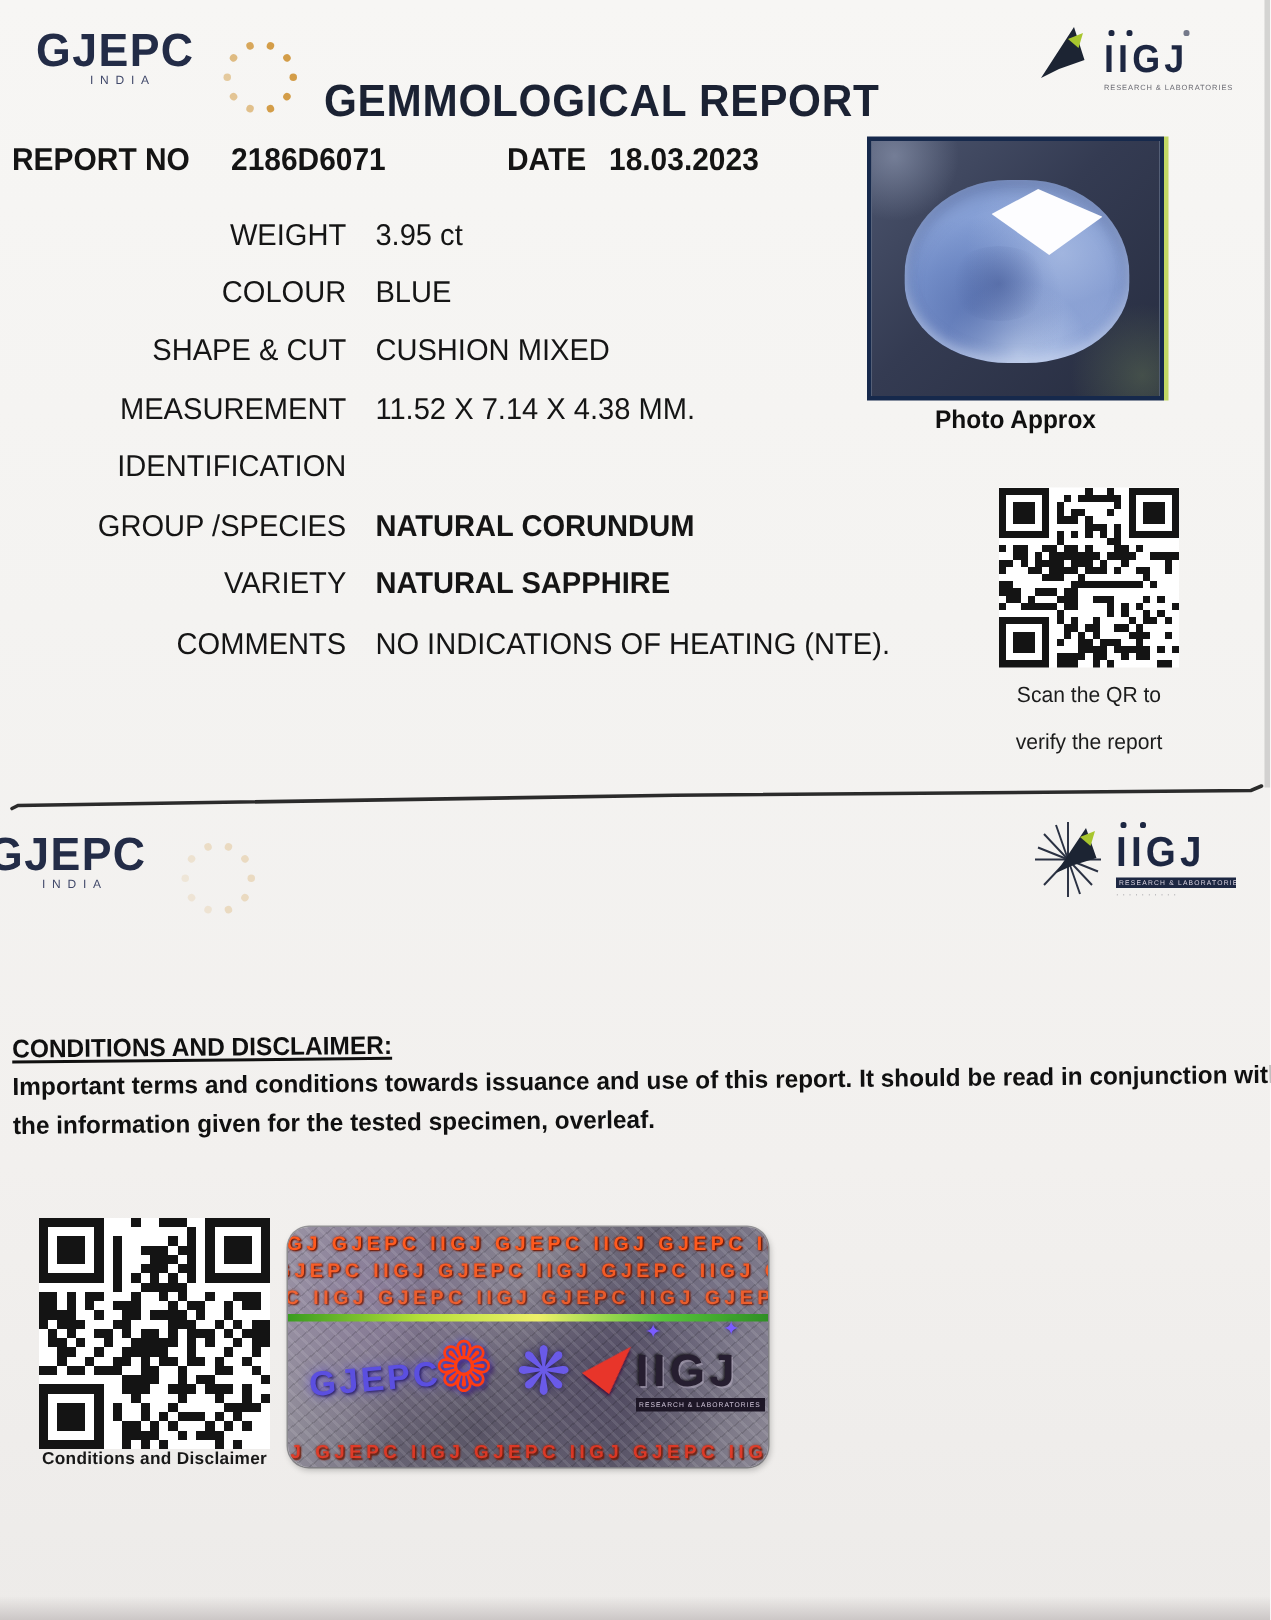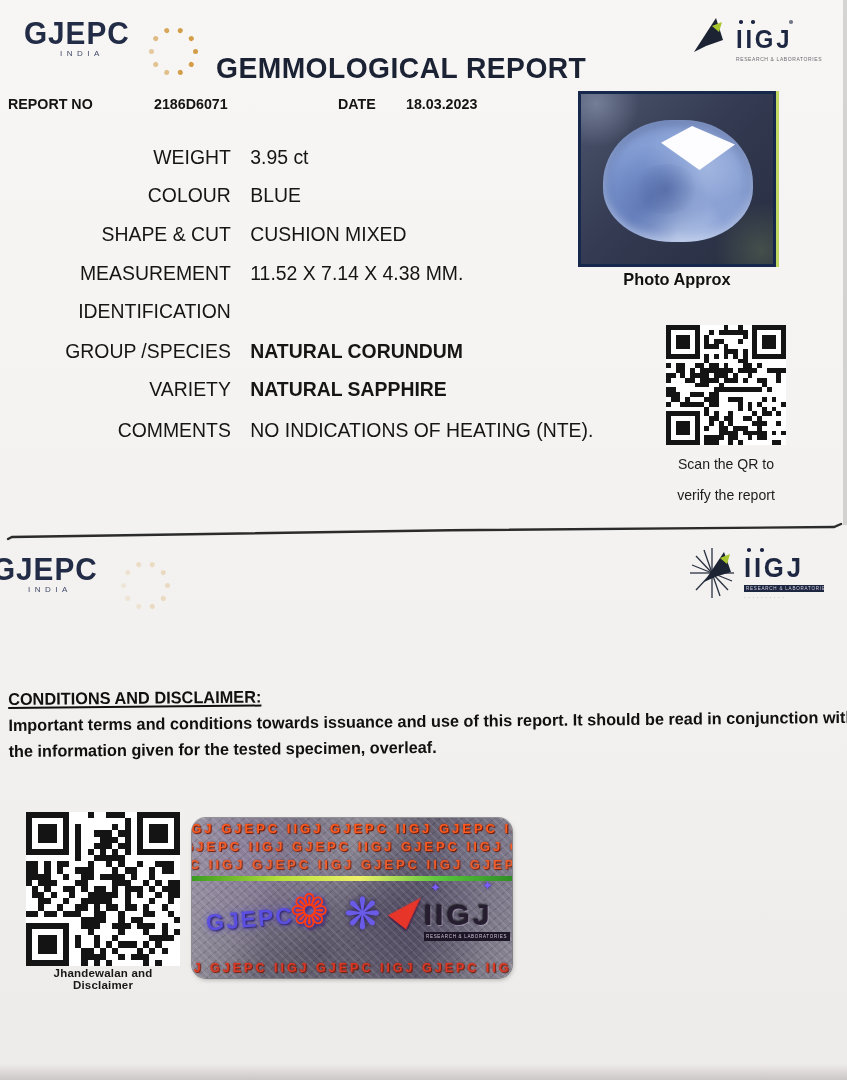--- a/index.html
+++ b/index.html
@@ -32,21 +32,21 @@
 
   .iigj{position:absolute;}
   .iigj .word{font-size:26px;font-weight:700;letter-spacing:3px;color:#1d2742;transform:scaleX(.92);transform-origin:left;line-height:1;}
   .iigj .umlaut{position:absolute;width:3.5px;height:3.5px;border-radius:50%;background:#1d2742;}
   .iigj .tagline{font-size:5px;color:#6a6a72;letter-spacing:.6px;white-space:nowrap;filter:blur(.4px);margin-top:4px;}
   .tagbar{background:#1d2742;color:#d8d2e0;font-size:4.5px;letter-spacing:.8px;padding:1px 2px;white-space:nowrap;overflow:hidden;}
 
   
   .title{position:absolute;left:216px;top:51px;font-size:30px;font-weight:700;color:#1b2233;
     letter-spacing:.5px;transform:scaleX(.94);transform-origin:left;white-space:nowrap;}
-  .report-row{position:absolute;left:0;top:95px;width:560px;height:26px;font-size:15px;color:#141414;}
+  .report-row{position:absolute;left:0;top:95px;width:560px;height:26px;font-size:21px;color:#141414;}
   .report-row span{position:absolute;white-space:nowrap;transform:scaleX(.95);transform-origin:left;}
   .rr-label{left:8px;font-weight:700;}
   .rr-no{left:154px;font-weight:700;}
   .rr-datelabel{left:338px;font-weight:700;}
   .rr-date{left:406px;font-weight:700;}
 
   .frow{position:absolute;left:0;width:620px;font-size:20px;color:#151515;display:flex;transform:scaleX(.97);transform-origin:left;}
   .frow .lab{width:238px;text-align:right;padding-right:20px;flex:none;white-space:nowrap;}
   .frow .val{white-space:nowrap;}
   .frow.boldval .val{font-weight:700;}
@@ -884,21 +884,21 @@
         <rect x="4" y="24" width="1" height="1"></rect>
         <rect x="5" y="24" width="1" height="1"></rect>
         <rect x="6" y="24" width="1" height="1"></rect>
         <rect x="9" y="24" width="1" height="1"></rect>
         <rect x="11" y="24" width="1" height="1"></rect>
         <rect x="13" y="24" width="1" height="1"></rect>
         <rect x="19" y="24" width="1" height="1"></rect>
         <rect x="21" y="24" width="1" height="1"></rect>
       </svg>
     </div>
-  <div class="qr-cap-back">Jhandewalan and Disclaimer</div>
+  <div class="qr-cap-back">Conditions and Disclaimer</div>
 
   <div class="holo">
     <div class="holo-band hb1">IIGJ GJEPC IIGJ GJEPC IIGJ GJEPC IIGJ GJEPC IIGJ GJEPC</div>
     <div class="holo-band hb2">IIGJ GJEPC IIGJ GJEPC IIGJ GJEPC IIGJ GJEPC IIGJ GJEPC</div>
     <div class="holo-band hb3">IIGJ GJEPC IIGJ GJEPC IIGJ GJEPC IIGJ GJEPC IIGJ GJEPC</div>
     <div class="holo-stripe"></div>
     <div class="holo-gjepc">GJEPC</div>
     <div class="holo-flower">❁</div>
     <div class="holo-star">❋</div>
     <div class="holo-tri"></div>

